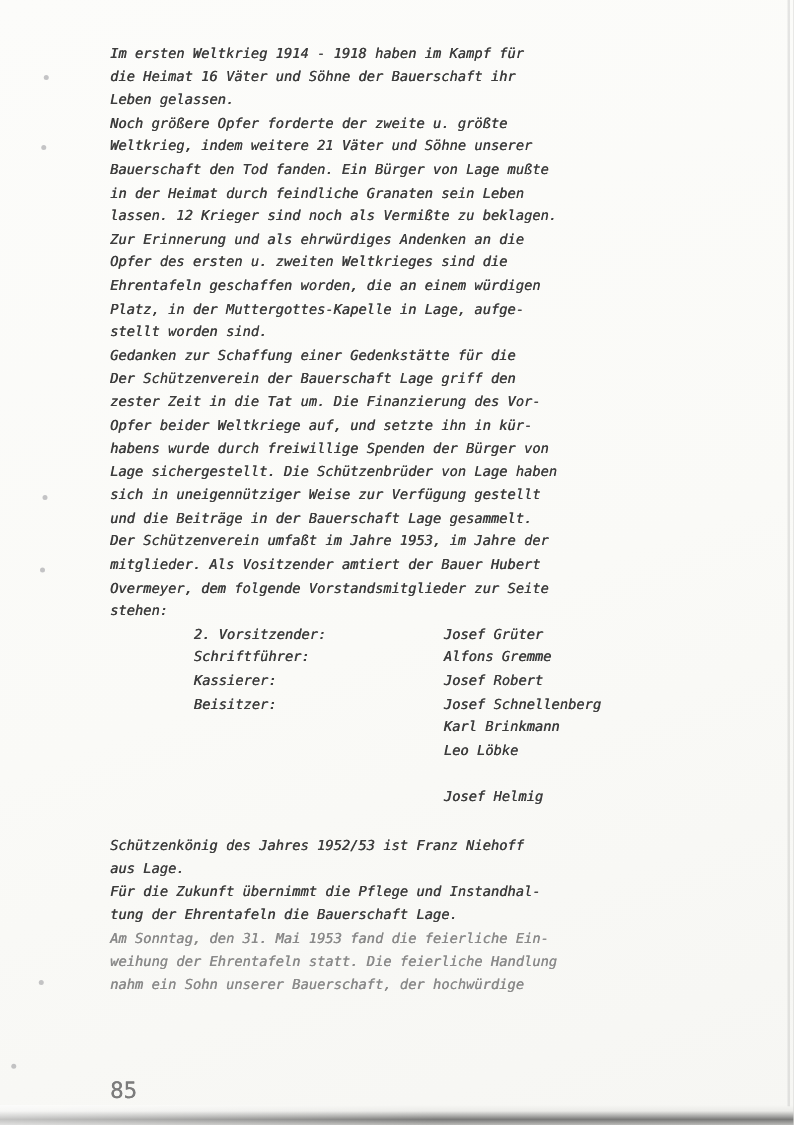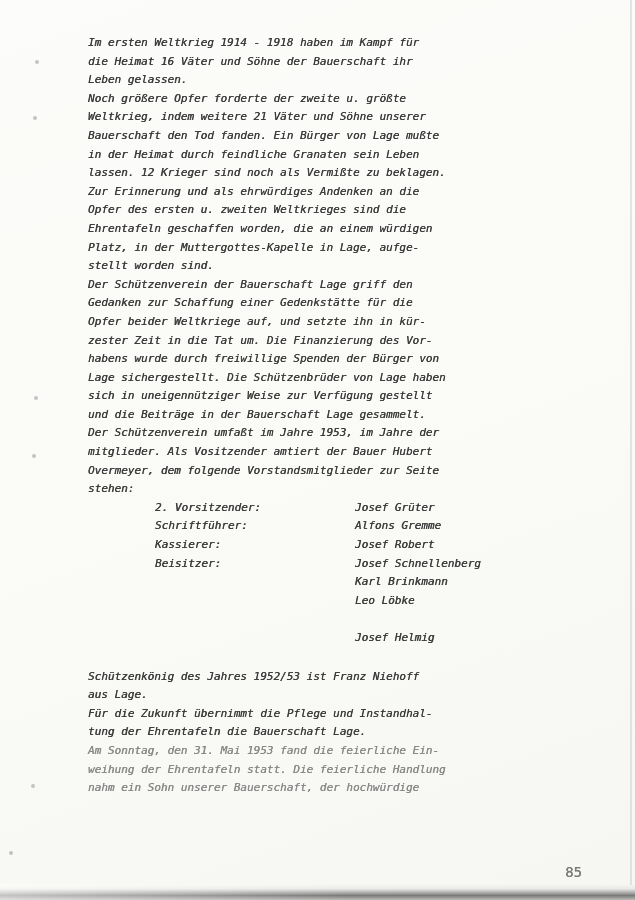--- a/index.html
+++ b/index.html
@@ -42,22 +42,22 @@
     margin-left: 67px;
     width: 200px;
     flex: 0 0 200px;
   }
   .list-name { flex: 1; }
   .page-number {
     position: absolute;
     left: 88px;
     width: 494px;
     top: 864px;
-    text-align: right;
-    font-size: 14px;
+    text-align: left;
+    font-size: 18px;
     line-height: 17px;
     color: #7c7c7c;
     text-shadow: 0.2px 0 0 currentColor;
   }
   .speck {
     position: absolute;
     width: 4px;
     height: 4px;
     border-radius: 50%;
     background: #97979c;
@@ -107,24 +107,24 @@
         <div class="text-line">lassen. 12 Krieger sind noch als Vermißte zu beklagen.</div>
       </div>
       <div class="section">
         <div class="text-line">Zur Erinnerung und als ehrwürdiges Andenken an die</div>
         <div class="text-line">Opfer des ersten u. zweiten Weltkrieges sind die</div>
         <div class="text-line">Ehrentafeln geschaffen worden, die an einem würdigen</div>
         <div class="text-line">Platz, in der Muttergottes-Kapelle in Lage, aufge-</div>
         <div class="text-line">stellt worden sind.</div>
       </div>
       <div class="section">
+        <div class="text-line">Gedanken zur Schaffung einer Gedenkstätte für die</div>
         <div class="text-line">Der Schützenverein der Bauerschaft Lage griff den</div>
-        <div class="text-line">Gedanken zur Schaffung einer Gedenkstätte für die</div>
+        <div class="text-line">zester Zeit in die Tat um. Die Finanzierung des Vor-</div>
         <div class="text-line">Opfer beider Weltkriege auf, und setzte ihn in kür-</div>
-        <div class="text-line">zester Zeit in die Tat um. Die Finanzierung des Vor-</div>
         <div class="text-line">habens wurde durch freiwillige Spenden der Bürger von</div>
         <div class="text-line">Lage sichergestellt. Die Schützenbrüder von Lage haben</div>
         <div class="text-line">sich in uneigennütziger Weise zur Verfügung gestellt</div>
         <div class="text-line">und die Beiträge in der Bauerschaft Lage gesammelt.</div>
       </div>
       <div class="section">
         <div class="text-line">Der Schützenverein umfaßt im Jahre 1953, im Jahre der</div>
         <div class="text-line">mitglieder. Als Vositzender amtiert der Bauer Hubert</div>
         <div class="text-line">Overmeyer, dem folgende Vorstandsmitglieder zur Seite</div>
         <div class="text-line">stehen:</div>

